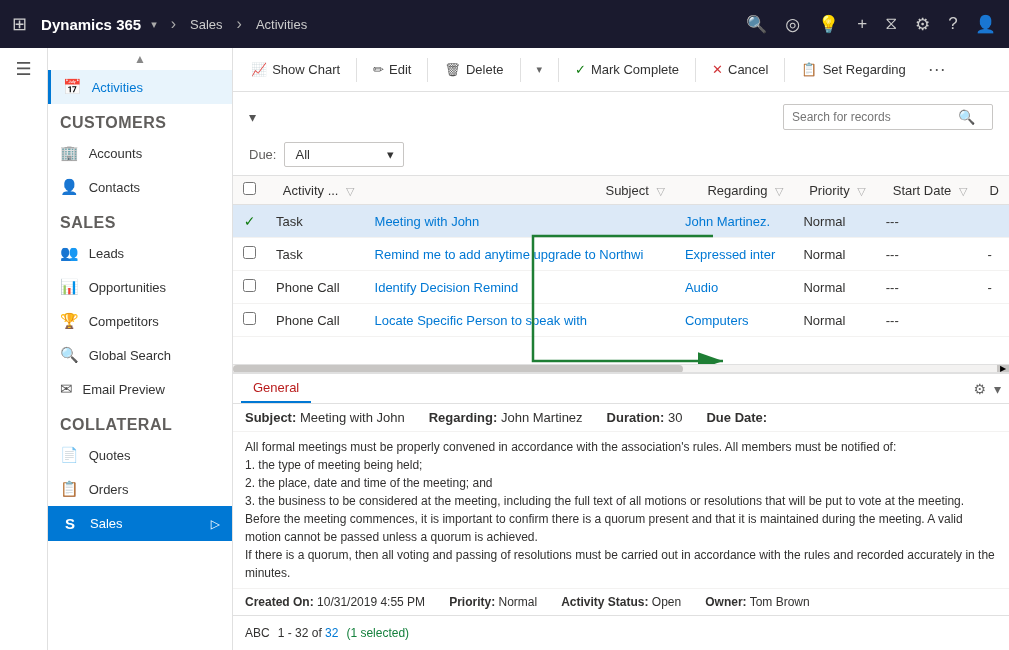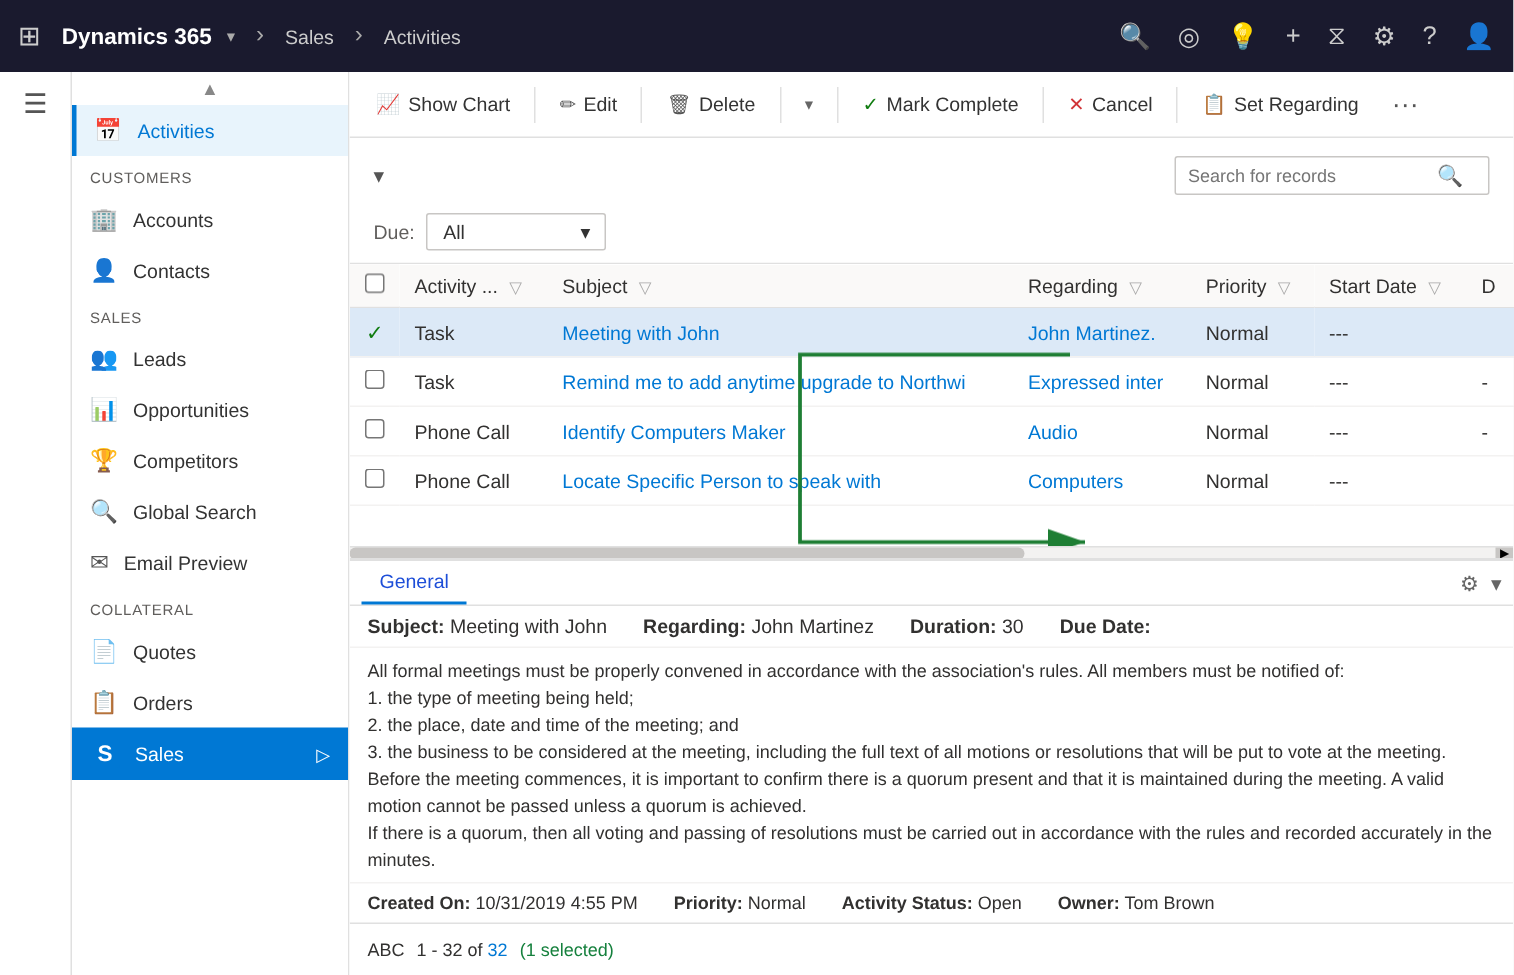--- a/index.html
+++ b/index.html
@@ -53,22 +53,22 @@
       padding: 8px 12px;
       font-size: 13px;
       color: #333;
       cursor: pointer;
       gap: 10px;
     }
     .nav-item.active { background: #e8f4fc; border-left: 3px solid #0078d4; color: #0078d4; }
     .nav-item .nav-icon { font-size: 15px; color: #555; }
     .nav-item.active .nav-icon { color: #0078d4; }
     .nav-section-label {
-      font-size: 10px;
-      font-weight: 400;
+      font-size: 16px;
+      font-weight: 700;
       color: #605e5c;
       padding: 10px 12px 4px;
       text-transform: uppercase;
       letter-spacing: 0.5px;
     }
 
     
     .nav-bottom {
       display: flex;
       align-items: center;
@@ -189,21 +189,21 @@
     .table-container {
       flex: 1;
       overflow: auto;
       border-top: 1px solid #e0e0e0;
     }
     table { width: 100%; border-collapse: collapse; font-size: 13px; }
     thead th {
       background: #faf9f8;
       border-bottom: 1px solid #e0e0e0;
       padding: 6px 10px;
-      text-align: left;
+      text-align: right;
       font-weight: 500;
       color: #323130;
       white-space: nowrap;
       position: sticky;
       top: 0;
     }
     thead th .col-filter { font-size: 11px; color: #aaa; margin-left: 4px; }
     tbody tr { border-bottom: 1px solid #f3f2f1; }
     tbody tr.selected { background: #dce9f7; }
     tbody td { padding: 8px 10px; color: #323130; vertical-align: middle; }
@@ -233,21 +233,21 @@
       align-items: center;
       border-bottom: 1px solid #e0e0e0;
       padding: 0 8px;
     }
     .detail-tab {
       padding: 6px 12px;
       font-size: 13px;
       cursor: pointer;
       border-bottom: 2px solid transparent;
     }
-    .detail-tab.active { border-bottom-color: #0078d4; color: #1d4ed8; font-weight: 500; }
+    .detail-tab.active { border-bottom-color: #0078d4; color: #b91c1c; font-weight: 500; }
     .detail-panel-actions { margin-left: auto; display: flex; gap: 8px; color: #666; font-size: 14px; cursor: pointer; }
     .detail-meta { font-size: 13px; padding: 6px 12px; color: #323130; display: flex; gap: 24px; flex-wrap: wrap; }
     .detail-meta span { color: #323130; }
     .detail-meta strong { font-weight: 600; }
     .detail-text { padding: 6px 12px; font-size: 12px; color: #323130; line-height: 1.5; border-top: 1px solid #f3f2f1; }
     .detail-footer { padding: 6px 12px; font-size: 12px; color: #323130; display: flex; gap: 24px; border-top: 1px solid #f3f2f1; }
 
     
     .bottom-bar {
       height: 35px;
@@ -463,21 +463,21 @@
       <td class="link">Expressed inter</td>
       <td>Normal</td>
       <td>---</td>
       <td>-</td>
     </tr>
                 <tr>
       <td class="checkbox-col">
         <input type="checkbox" style="">
       </td>
       <td>Phone Call</td>
-      <td class="link">Identify Computers Maker</td>
+      <td class="link">Identify Decision Remind</td>
       <td class="link">Audio</td>
       <td>Normal</td>
       <td>---</td>
       <td>-</td>
     </tr>
                 <tr>
       <td class="checkbox-col">
         <input type="checkbox" style="">
       </td>
       <td>Phone Call</td>

